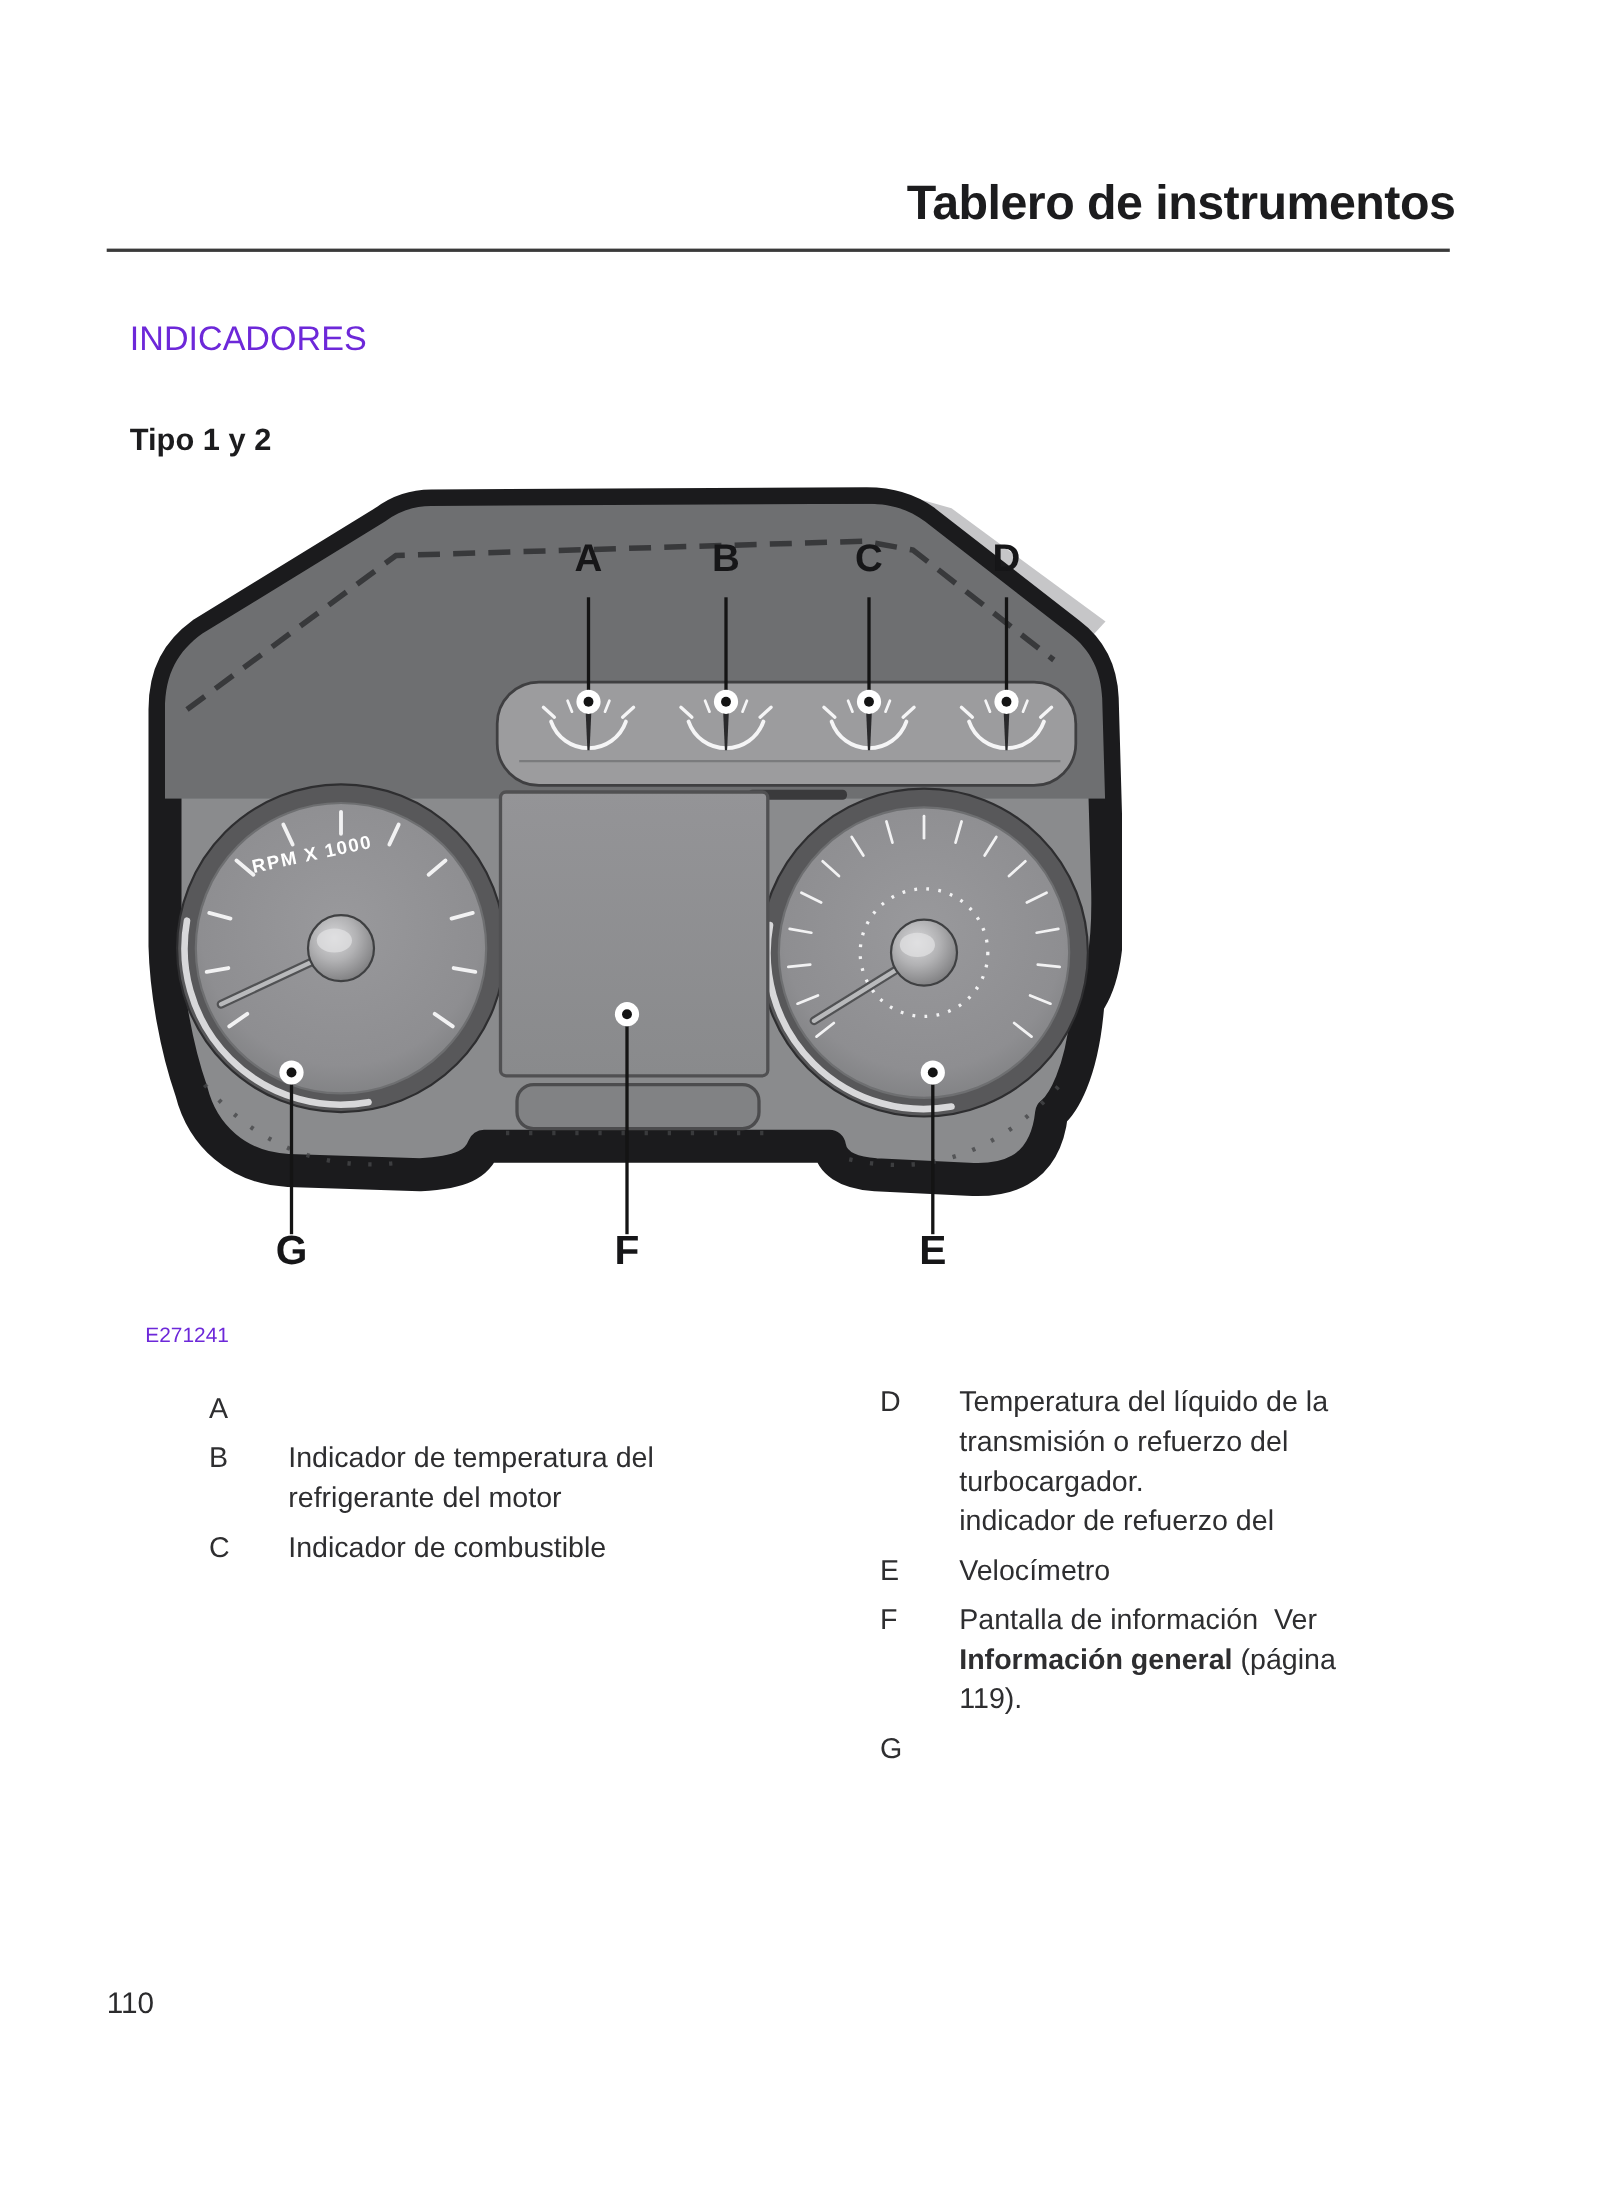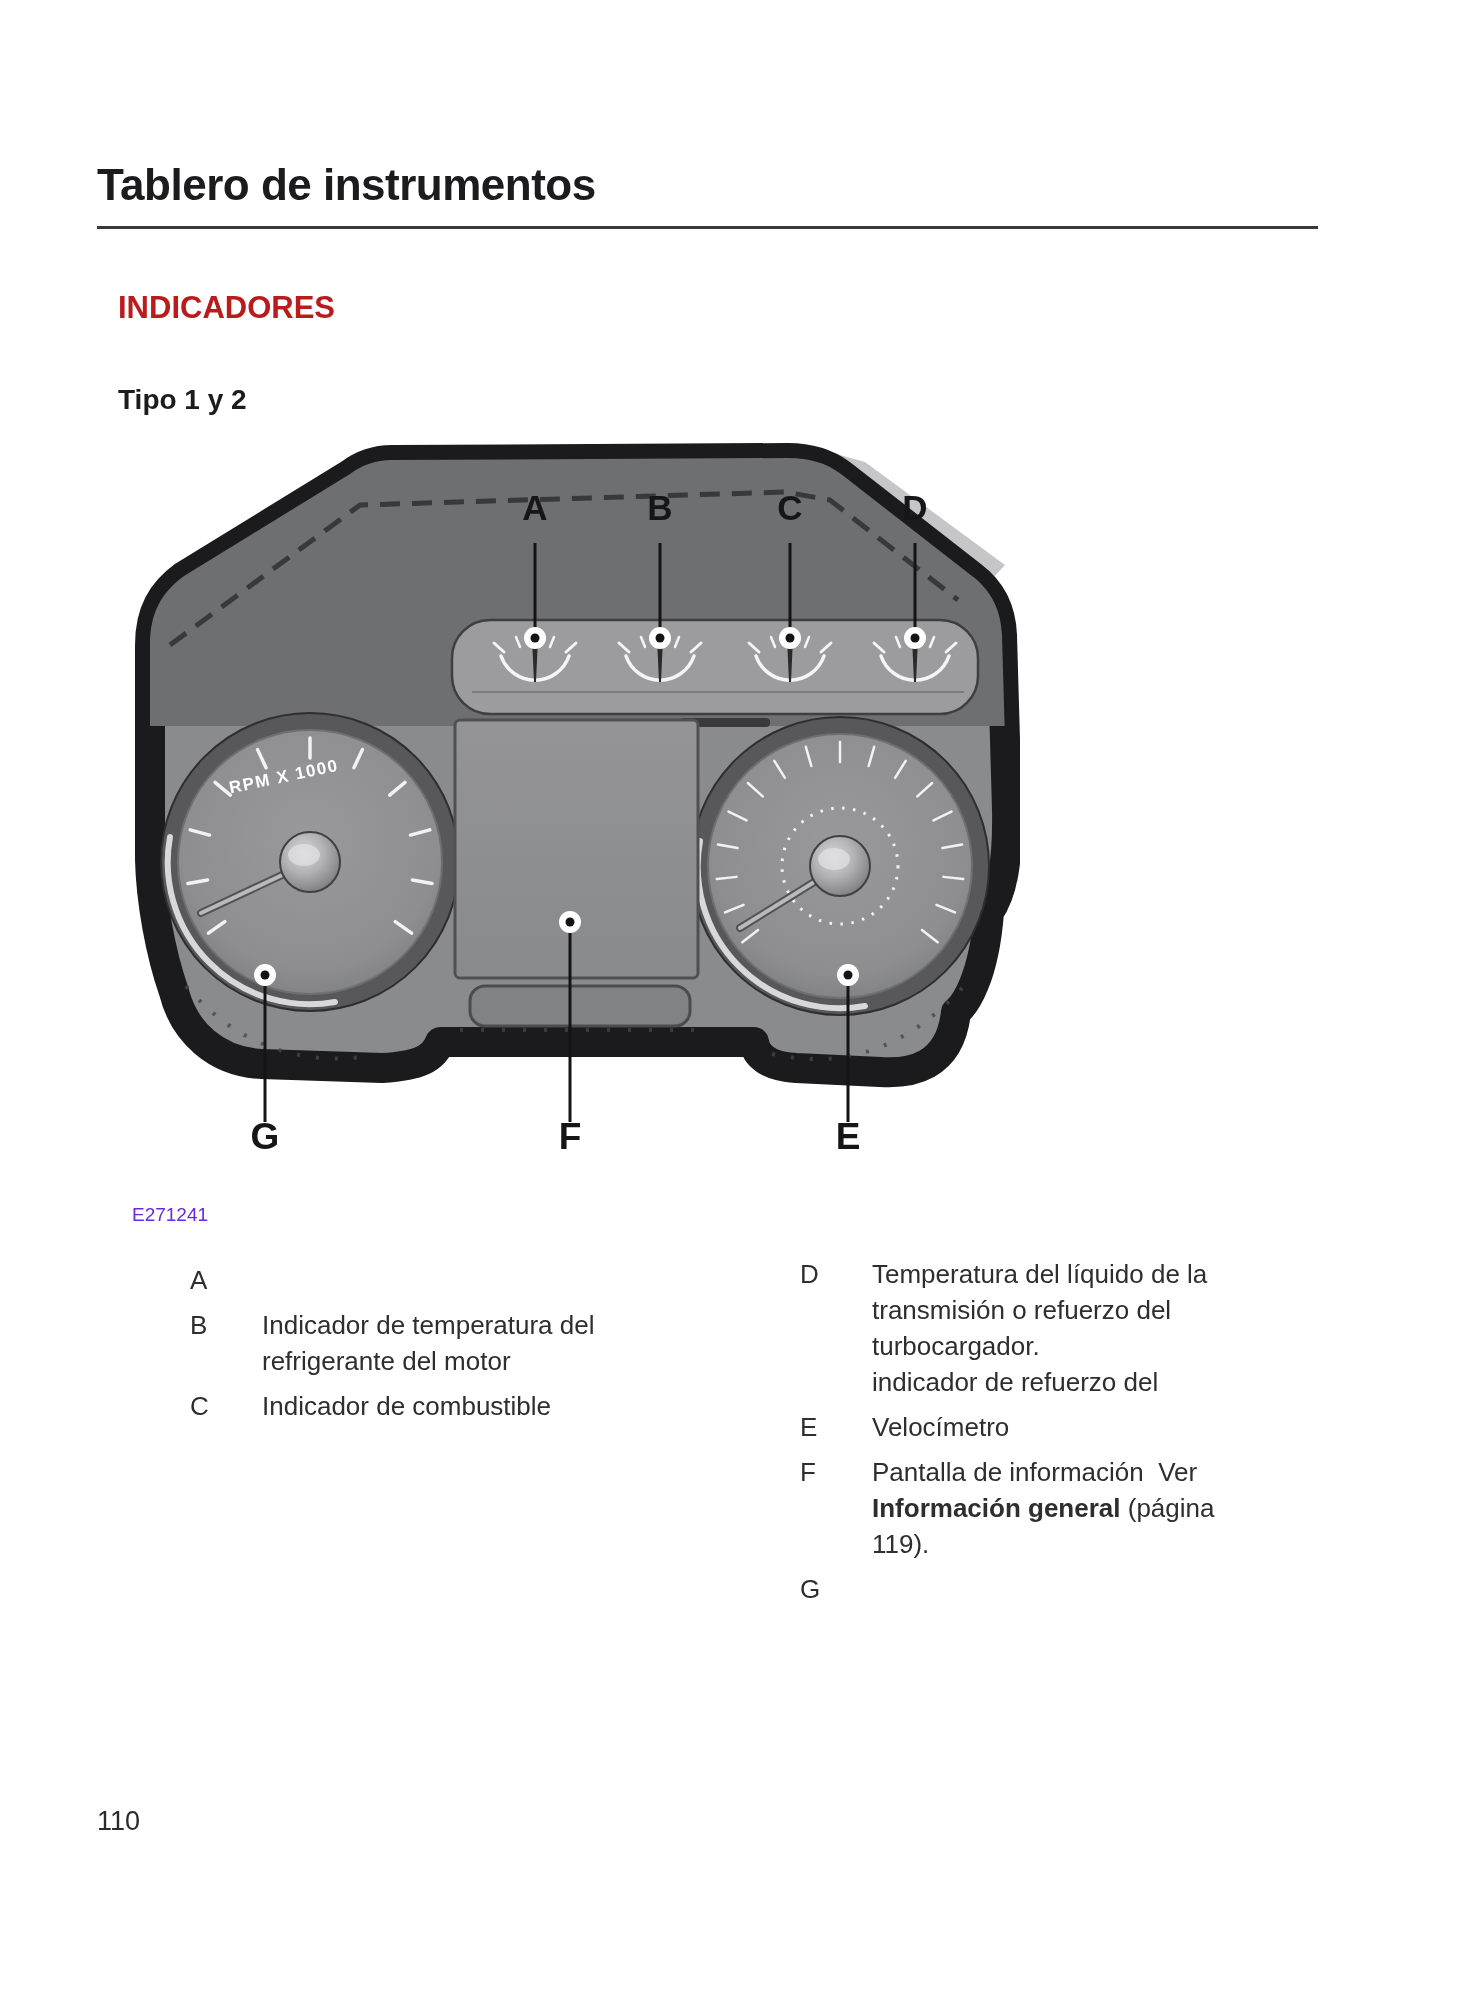--- a/index.html
+++ b/index.html
@@ -1,22 +1,22 @@
 <!DOCTYPE html>
 <html><head>
 <meta charset="utf-8">
 <style>
   html,body{margin:0;padding:0;background:#ffffff;}
   .page{position:relative;width:1471px;height:2000px;background:#ffffff;overflow:hidden;
         font-family:"Liberation Sans", sans-serif;color:#2e2e30;}
   .abs{position:absolute;}
-  .page-title{left:97px;top:160px;width:1226px;text-align:left;
+  .page-title{left:97px;top:160px;width:1226px;text-align:right;
               font-size:44px;font-weight:bold;letter-spacing:-0.5px;color:#1c1c1e;}
   .title-rule{left:97px;top:226px;width:1221px;height:3px;background:#3a3a3a;}
-  .section-title{left:118px;top:290px;font-size:31px;font-weight:bold;color:#b91c1c;}
+  .section-title{left:118px;top:290px;font-size:31px;font-weight:normal;color:#6d28d9;}
   .subsection-title{left:118px;top:384px;font-size:28px;font-weight:bold;color:#1c1c1e;text-align:center;}
   .diagram-svg{left:120px;top:430px;width:900px;height:740px;}
   .callout-letter{width:60px;margin-left:-30px;text-align:center;
                   font-size:35px;font-weight:bold;color:#161618;}
   .figure-code{left:132px;top:1204px;font-size:19px;color:#6d28d9;}
   .legend-col{display:block;}
   .legend-row{display:flex;align-items:flex-start;margin-bottom:9px;}
   .legend-letter{flex:0 0 72px;font-size:26px;line-height:36px;color:#2e2e30;}
   .legend-text{flex:1 1 auto;font-size:26px;line-height:36px;color:#2e2e30;}
   .legend-line{white-space:pre-wrap;}

